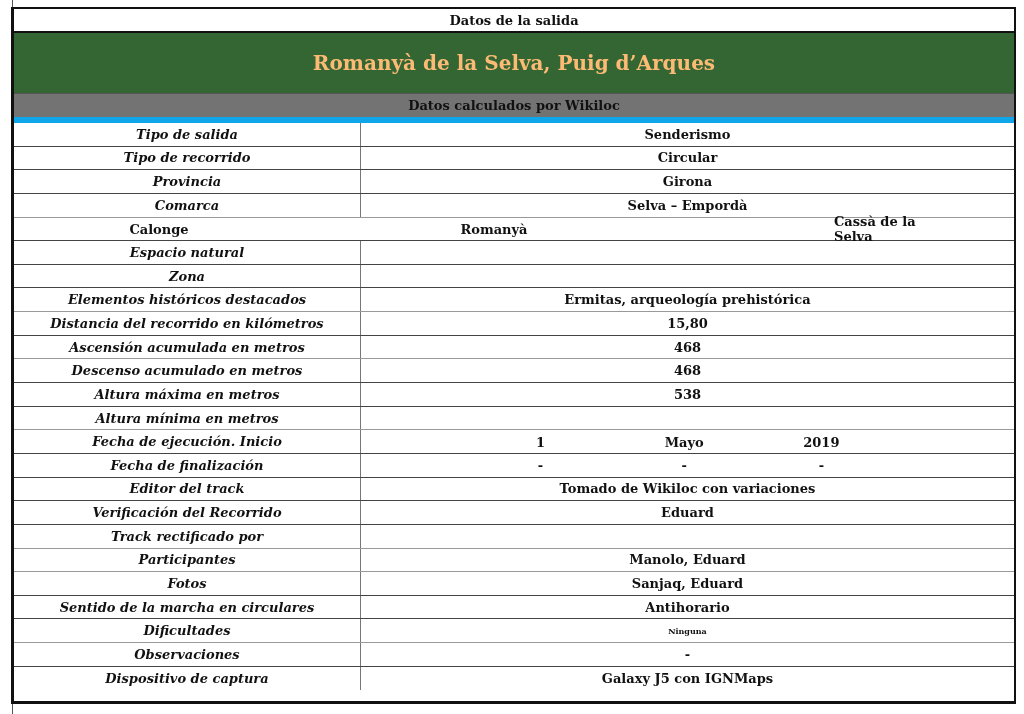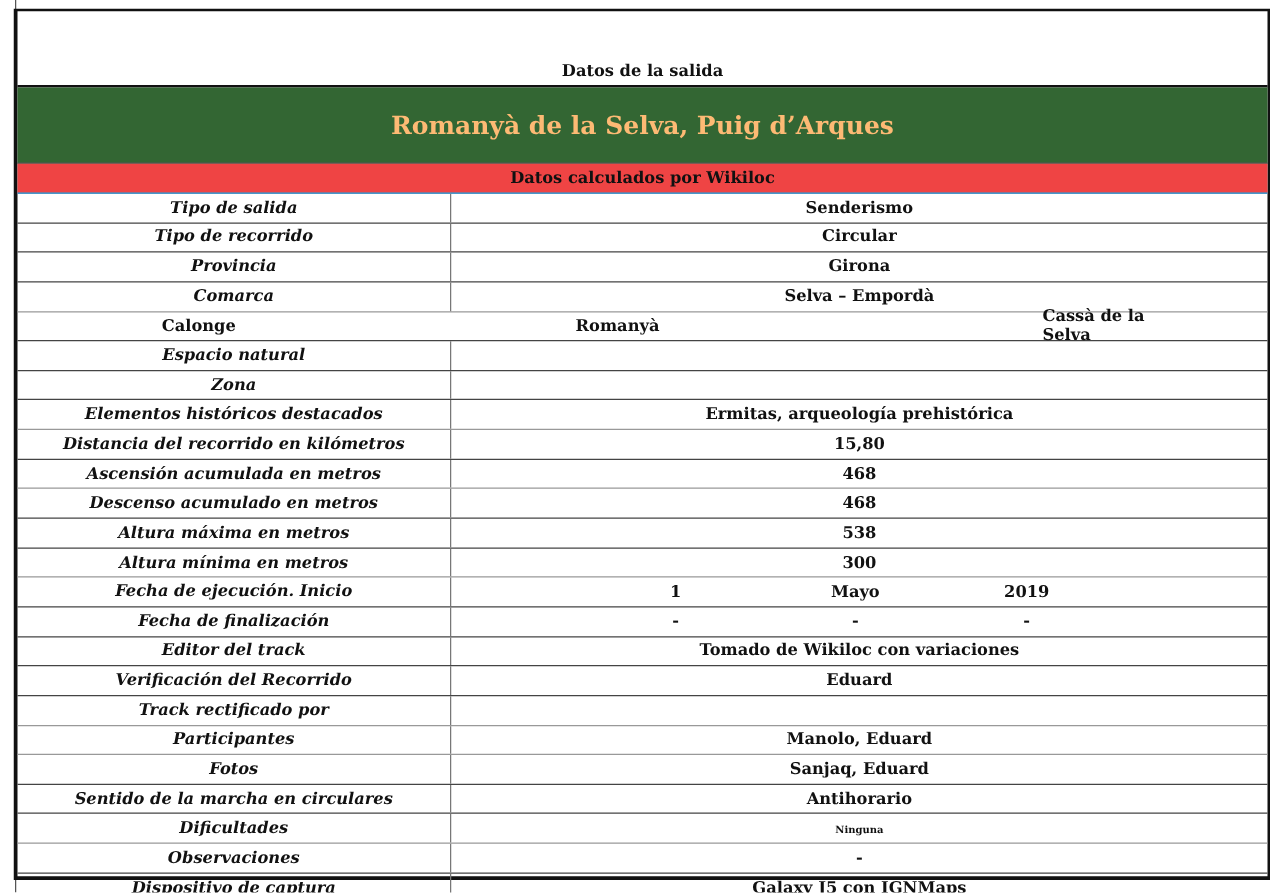--- a/index.html
+++ b/index.html
@@ -3,25 +3,25 @@
   <meta charset="utf-8">
   <style>
     html, body { margin: 0; padding: 0; background: #ffffff; }
     body { width: 1024px; height: 714px; position: relative; overflow: hidden;
            font-family: "DejaVu Serif", "Liberation Serif", serif; color: #111; }
     .vline-top { position: absolute; left: 12px; top: 0; width: 1px; height: 8px; background: #555; }
     .vline-bot { position: absolute; left: 12px; top: 704px; width: 1px; height: 10px; background: #555; }
     .sheet { position: absolute; left: 11px; top: 7px; width: 1005px; height: 697px;
              border: 2px solid #111; box-sizing: border-box; border-left-width: 3px; border-bottom-width: 3px; }
     .title-row { height: 22px; border-bottom: 2px solid #111; display: flex; align-items: center;
-                 justify-content: center; font-size: 13px; font-weight: bold; margin-top: 37px; }
+                 justify-content: center; font-size: 13px; font-weight: bold; }
     .header { height: 60px; background: #336633; color: #fdba74; display: flex; align-items: center;
               justify-content: center; font-size: 20px; font-weight: bold; border-bottom: 1px solid #555; }
-    .subheader { height: 23px; background: #ef4444; display: flex; align-items: center;
-                 justify-content: center; font-size: 13px; font-weight: bold; border-bottom: 1px solid #0ea5e9; text-align: center; }
+    .subheader { height: 23px; background: #737373; display: flex; align-items: center;
+                 justify-content: center; font-size: 13px; font-weight: bold; border-bottom: 6px solid #0ea5e9; text-align: center; }
     .row { display: flex; height: 23.65px; border-bottom: 1px solid #444; box-sizing: border-box;
            font-size: 13px; font-weight: bold; }
     .row.light { border-bottom-color: #999; }
     .row:last-child { border-bottom: none; }
     .label { width: 347px; border-right: 1px solid #777; display: flex; align-items: center;
              justify-content: center; box-sizing: border-box; font-style: italic; }
     .value { flex: 1; display: flex; align-items: center; justify-content: center; }
     .value.tri3 { position: relative; }
     .small { font-size: 8px; }
     .date span { position: absolute; top: 50%; transform: translate(-50%, -50%); }
@@ -82,21 +82,20 @@
   <div class="row">
       <div class="label">Descenso acumulado en metros</div>
       <div class="value">468</div>
     </div>
   <div class="row">
       <div class="label">Altura máxima en metros</div>
       <div class="value">538</div>
     </div>
   <div class="row light">
       <div class="label">Altura mínima en metros</div>
-      <div class="value">300</div>
     </div>
   <div class="row">
       <div class="label">Fecha de ejecución. Inicio</div>
     <div class="value tri3 date">
       <span style="left:27.5%">1</span>
       <span style="left:49.5%">Mayo</span>
       <span style="left:70.5%">2019</span>
     </div>
     </div>
   <div class="row">

